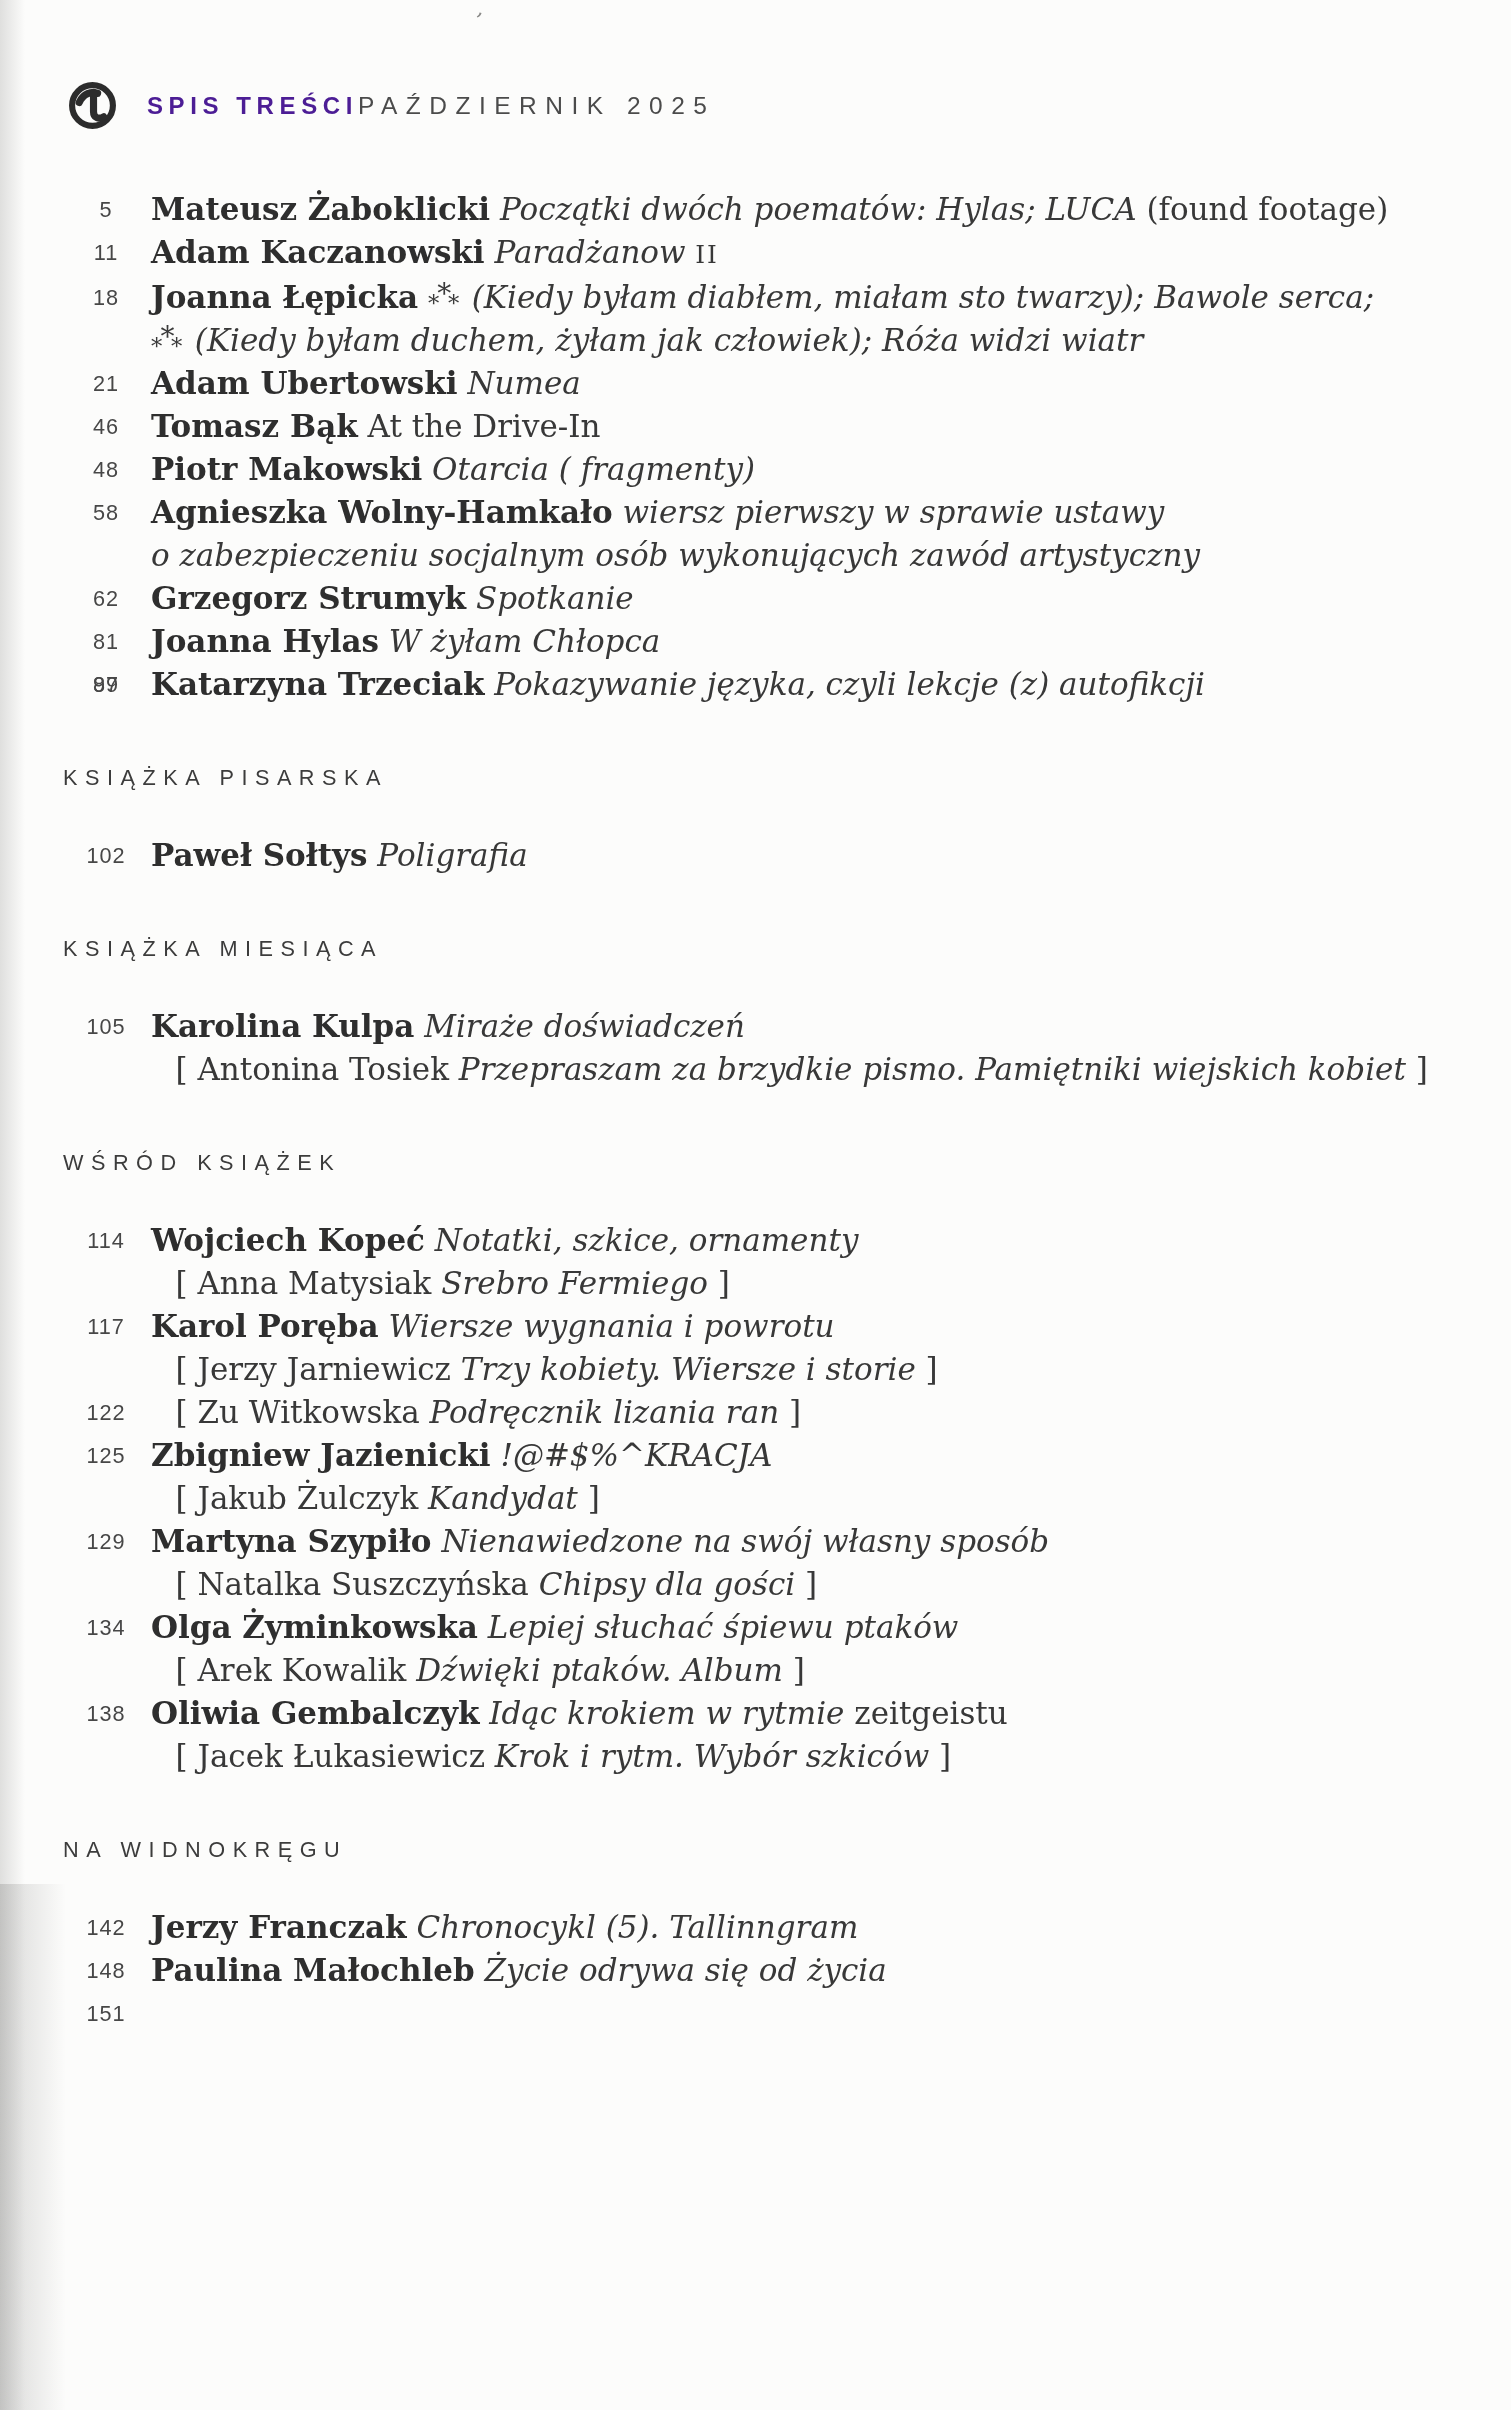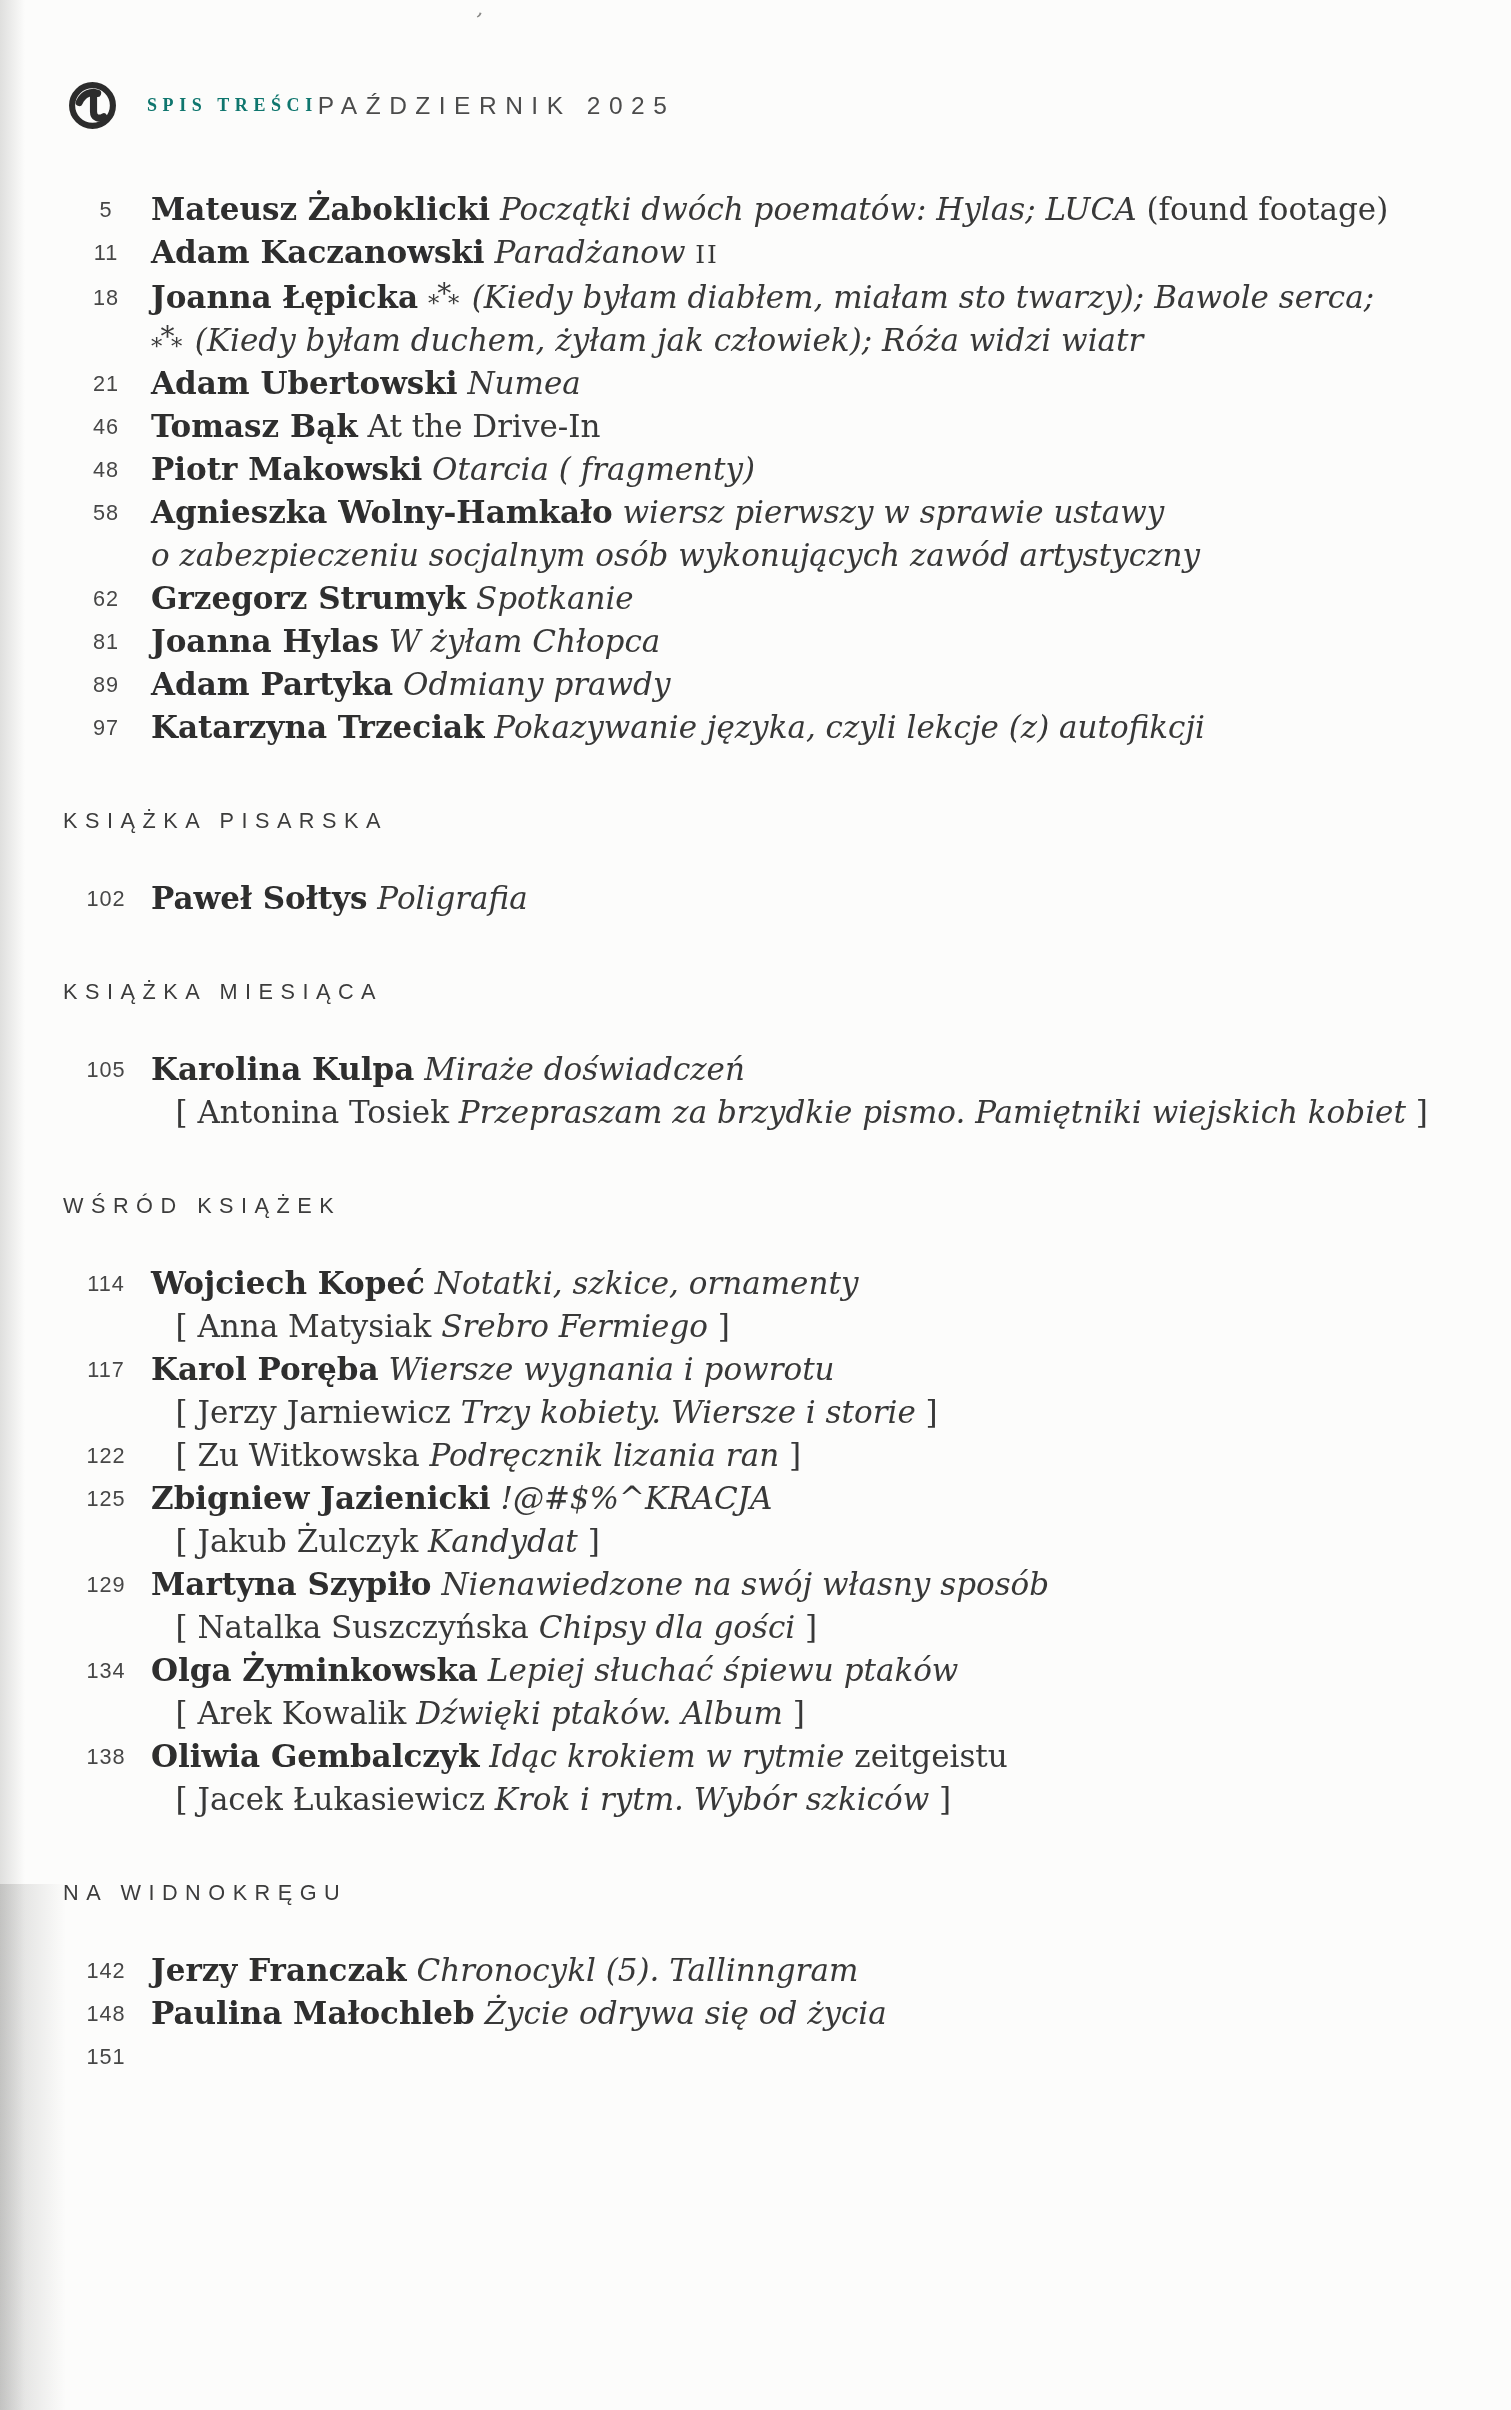--- a/index.html
+++ b/index.html
@@ -28,23 +28,23 @@
   }
 
   
   .header{
     position:absolute;top:81px;left:68px;
     display:flex;align-items:center;
   }
   .logo{width:49px;height:49px;flex:0 0 auto;}
   .masthead-title{
     margin-left:30px;
-    font-family:Liberation Serif, serif;
-    font-weight:bold;font-size:18px;letter-spacing:5.6px;
-    color:#0f766e;white-space:nowrap;
+    font-family:Liberation Sans, sans-serif;
+    font-weight:bold;font-size:24px;letter-spacing:5.6px;
+    color:#4c1d95;white-space:nowrap;
   }
   .masthead-issue{
     font-family:"Liberation Sans", sans-serif;
     font-weight:normal;font-size:24.5px;letter-spacing:8.5px;
     color:#4b4b4b;white-space:nowrap;
   }
 
   
   .toc{
     position:absolute;top:188px;left:0;
@@ -103,21 +103,21 @@
     <div class="section">
       <div class="entry"><span class="pagenum">5</span><span class="entry-main"><span class="seg-name">Mateusz Żaboklicki</span><span class="seg-title"> Początki dwóch poematów: Hylas; LUCA</span><span class="seg-roman"> (found footage)</span></span></div>
       <div class="entry"><span class="pagenum">11</span><span class="entry-main"><span class="seg-name">Adam Kaczanowski</span><span class="seg-title"> Paradżanow</span><span class="seg-smallcaps"> II</span></span></div>
       <div class="entry"><span class="pagenum">18</span><span class="entry-main"><span class="seg-name">Joanna Łępicka</span><span class="seg-roman"> </span><span class="ast"><span class="a1">*</span><span class="a2">*</span><span class="a3">*</span></span><span class="seg-title"> (Kiedy byłam diabłem, miałam sto twarzy); Bawole serca;</span><br><span class="ast"><span class="a1">*</span><span class="a2">*</span><span class="a3">*</span></span><span class="seg-title"> (Kiedy byłam duchem, żyłam jak człowiek); Róża widzi wiatr</span></span></div>
       <div class="entry"><span class="pagenum">21</span><span class="entry-main"><span class="seg-name">Adam Ubertowski</span><span class="seg-title"> Numea</span></span></div>
       <div class="entry"><span class="pagenum">46</span><span class="entry-main"><span class="seg-name">Tomasz Bąk</span><span class="seg-roman"> At the Drive-In</span></span></div>
       <div class="entry"><span class="pagenum">48</span><span class="entry-main"><span class="seg-name">Piotr Makowski</span><span class="seg-title"> Otarcia ( fragmenty)</span></span></div>
       <div class="entry"><span class="pagenum">58</span><span class="entry-main"><span class="seg-name">Agnieszka Wolny-Hamkało</span><span class="seg-title"> wiersz pierwszy w sprawie ustawy</span><br><span class="seg-title">o zabezpieczeniu socjalnym osób wykonujących zawód artystyczny</span></span></div>
       <div class="entry"><span class="pagenum">62</span><span class="entry-main"><span class="seg-name">Grzegorz Strumyk</span><span class="seg-title"> Spotkanie</span></span></div>
       <div class="entry"><span class="pagenum">81</span><span class="entry-main"><span class="seg-name">Joanna Hylas</span><span class="seg-title"> W żyłam Chłopca</span></span></div>
-      <div class="entry"><span class="pagenum">89</span><span class="entry-main"><span class="seg-name">Adam Partyka</span><span class="seg-title"> Odmiany prawdy</span></span></div>
+      <div class="entry"><span class="pagenum">89</span></div>
       <div class="entry"><span class="pagenum">97</span><span class="entry-main"><span class="seg-name">Katarzyna Trzeciak</span><span class="seg-title"> Pokazywanie języka, czyli lekcje (z) autofikcji</span></span></div>
     </div>
     <div class="section">
       <div class="section-heading">KSIĄŻKA PISARSKA</div>
       <div class="entry"><span class="pagenum">102</span><span class="entry-main"><span class="seg-name">Paweł Sołtys</span><span class="seg-title"> Poligrafia</span></span></div>
     </div>
     <div class="section">
       <div class="section-heading">KSIĄŻKA MIESIĄCA</div>
       <div class="entry"><span class="pagenum">105</span><span class="entry-main"><span class="seg-name">Karolina Kulpa</span><span class="seg-title"> Miraże doświadczeń</span></span><div class="subline"><span class="seg-roman">[ Antonina Tosiek </span><span class="seg-title">Przepraszam za brzydkie pismo. Pamiętniki wiejskich kobiet</span><span class="seg-roman"> ]</span></div></div>
     </div>

